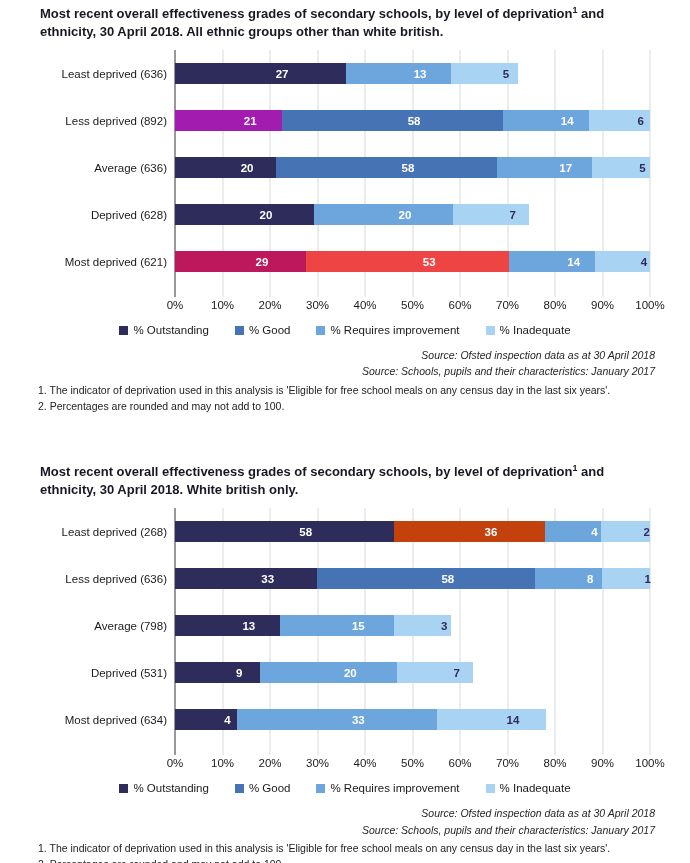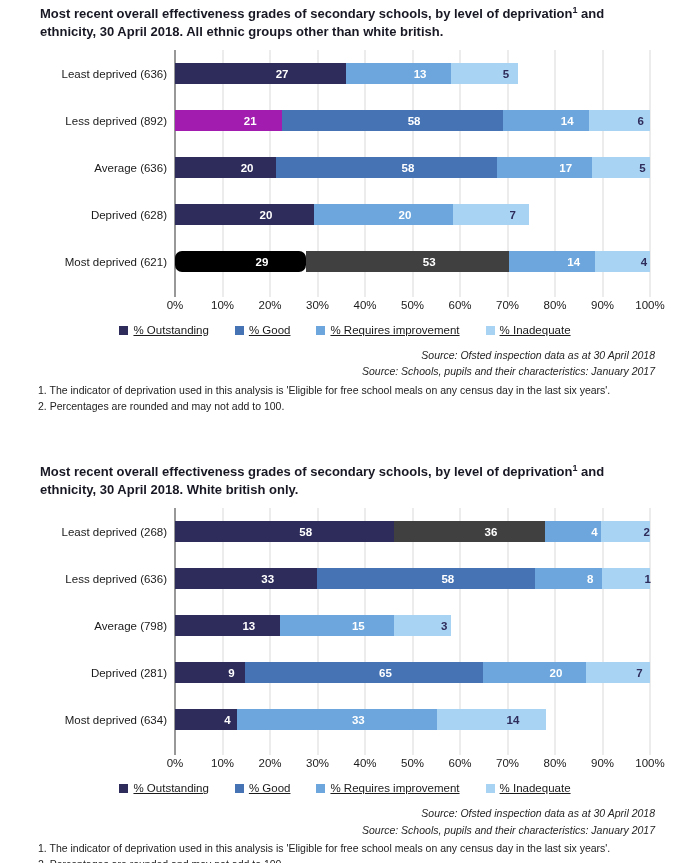--- a/index.html
+++ b/index.html
@@ -94,21 +94,20 @@
     white-space: nowrap;
   }
 
   .legend {
     display: flex;
     justify-content: center;
     gap: 26px;
     margin-top: 8px;
     height: 18px;
     align-items: center;
-    text-decoration: underline;
   }
   .legend-item {
     display: flex;
     align-items: center;
     gap: 5px;
     font-size: 11.5px;
     color: #1a1a1a;
   }
   .swatch {
     width: 9px;
@@ -183,22 +182,22 @@
           <div class="row-label">Deprived (628)</div>
           <div class="bar">
             <div class="seg" style="width: 20.202%; background: rgb(46, 44, 91); color: rgb(255, 255, 255);">20</div>
             <div class="seg" style="width: 20.202%; background: rgb(108, 166, 220); color: rgb(255, 255, 255);">20</div>
             <div class="seg" style="width: 7.0707%; background: rgb(169, 211, 242); color: rgb(46, 44, 91);">7</div>
           </div>
         </div>
         <div class="row">
           <div class="row-label">Most deprived (621)</div>
           <div class="bar">
-            <div class="seg" style="width: 29%; background: #000000; color: rgb(255, 255, 255); border-radius: 7px;">29</div>
-            <div class="seg" style="width: 53%; background: #404040; color: rgb(255, 255, 255);">53</div>
+            <div class="seg" style="width: 29%; background: #be185d; color: rgb(255, 255, 255);">29</div>
+            <div class="seg" style="width: 53%; background: #ef4444; color: rgb(255, 255, 255);">53</div>
             <div class="seg" style="width: 14%; background: rgb(108, 166, 220); color: rgb(255, 255, 255);">14</div>
             <div class="seg" style="width: 4%; background: rgb(169, 211, 242); color: rgb(46, 44, 91);">4</div>
           </div>
         </div>
       </div>
   </div>
 
   <div class="x-axis">
       <span class="x-tick" style="left: 0%;">0%</span>
       <span class="x-tick" style="left: 10%;">10%</span>
@@ -258,21 +257,21 @@
         <div class="gridline" style="left: 70%;"></div>
         <div class="gridline" style="left: 80%;"></div>
         <div class="gridline" style="left: 90%;"></div>
         <div class="gridline" style="left: 100%;"></div>
       </div>
     <div>
         <div class="row">
           <div class="row-label">Least deprived (268)</div>
           <div class="bar">
             <div class="seg" style="width: 58%; background: rgb(46, 44, 91); color: rgb(255, 255, 255);">58</div>
-            <div class="seg" style="width: 36%; background: #404040; color: rgb(255, 255, 255);">36</div>
+            <div class="seg" style="width: 36%; background: #c2410c; color: rgb(255, 255, 255);">36</div>
             <div class="seg" style="width: 4%; background: rgb(108, 166, 220); color: rgb(255, 255, 255);">4</div>
             <div class="seg" style="width: 2%; background: rgb(169, 211, 242); color: rgb(46, 44, 91);">2</div>
           </div>
         </div>
         <div class="row">
           <div class="row-label">Less deprived (636)</div>
           <div class="bar">
             <div class="seg" style="width: 33%; background: rgb(46, 44, 91); color: rgb(255, 255, 255);">33</div>
             <div class="seg" style="width: 58%; background: rgb(69, 115, 180); color: rgb(255, 255, 255);">58</div>
             <div class="seg" style="width: 8%; background: rgb(108, 166, 220); color: rgb(255, 255, 255);">8</div>
@@ -281,24 +280,23 @@
         </div>
         <div class="row">
           <div class="row-label">Average (798)</div>
           <div class="bar">
             <div class="seg" style="width: 13%; background: rgb(46, 44, 91); color: rgb(255, 255, 255);">13</div>
             <div class="seg" style="width: 15%; background: rgb(108, 166, 220); color: rgb(255, 255, 255);">15</div>
             <div class="seg" style="width: 3%; background: rgb(169, 211, 242); color: rgb(46, 44, 91);">3</div>
           </div>
         </div>
         <div class="row">
-          <div class="row-label">Deprived (281)</div>
+          <div class="row-label">Deprived (531)</div>
           <div class="bar">
             <div class="seg" style="width: 8.9109%; background: rgb(46, 44, 91); color: rgb(255, 255, 255);">9</div>
-            <div class="seg" style="width: 64.3564%; background: rgb(69, 115, 180); color: rgb(255, 255, 255);">65</div>
             <div class="seg" style="width: 19.802%; background: rgb(108, 166, 220); color: rgb(255, 255, 255);">20</div>
             <div class="seg" style="width: 6.9307%; background: rgb(169, 211, 242); color: rgb(46, 44, 91);">7</div>
           </div>
         </div>
         <div class="row">
           <div class="row-label">Most deprived (634)</div>
           <div class="bar">
             <div class="seg" style="width: 4%; background: rgb(46, 44, 91); color: rgb(255, 255, 255);">4</div>
             <div class="seg" style="width: 33%; background: rgb(108, 166, 220); color: rgb(255, 255, 255);">33</div>
             <div class="seg" style="width: 14%; background: rgb(169, 211, 242); color: rgb(46, 44, 91);">14</div>

